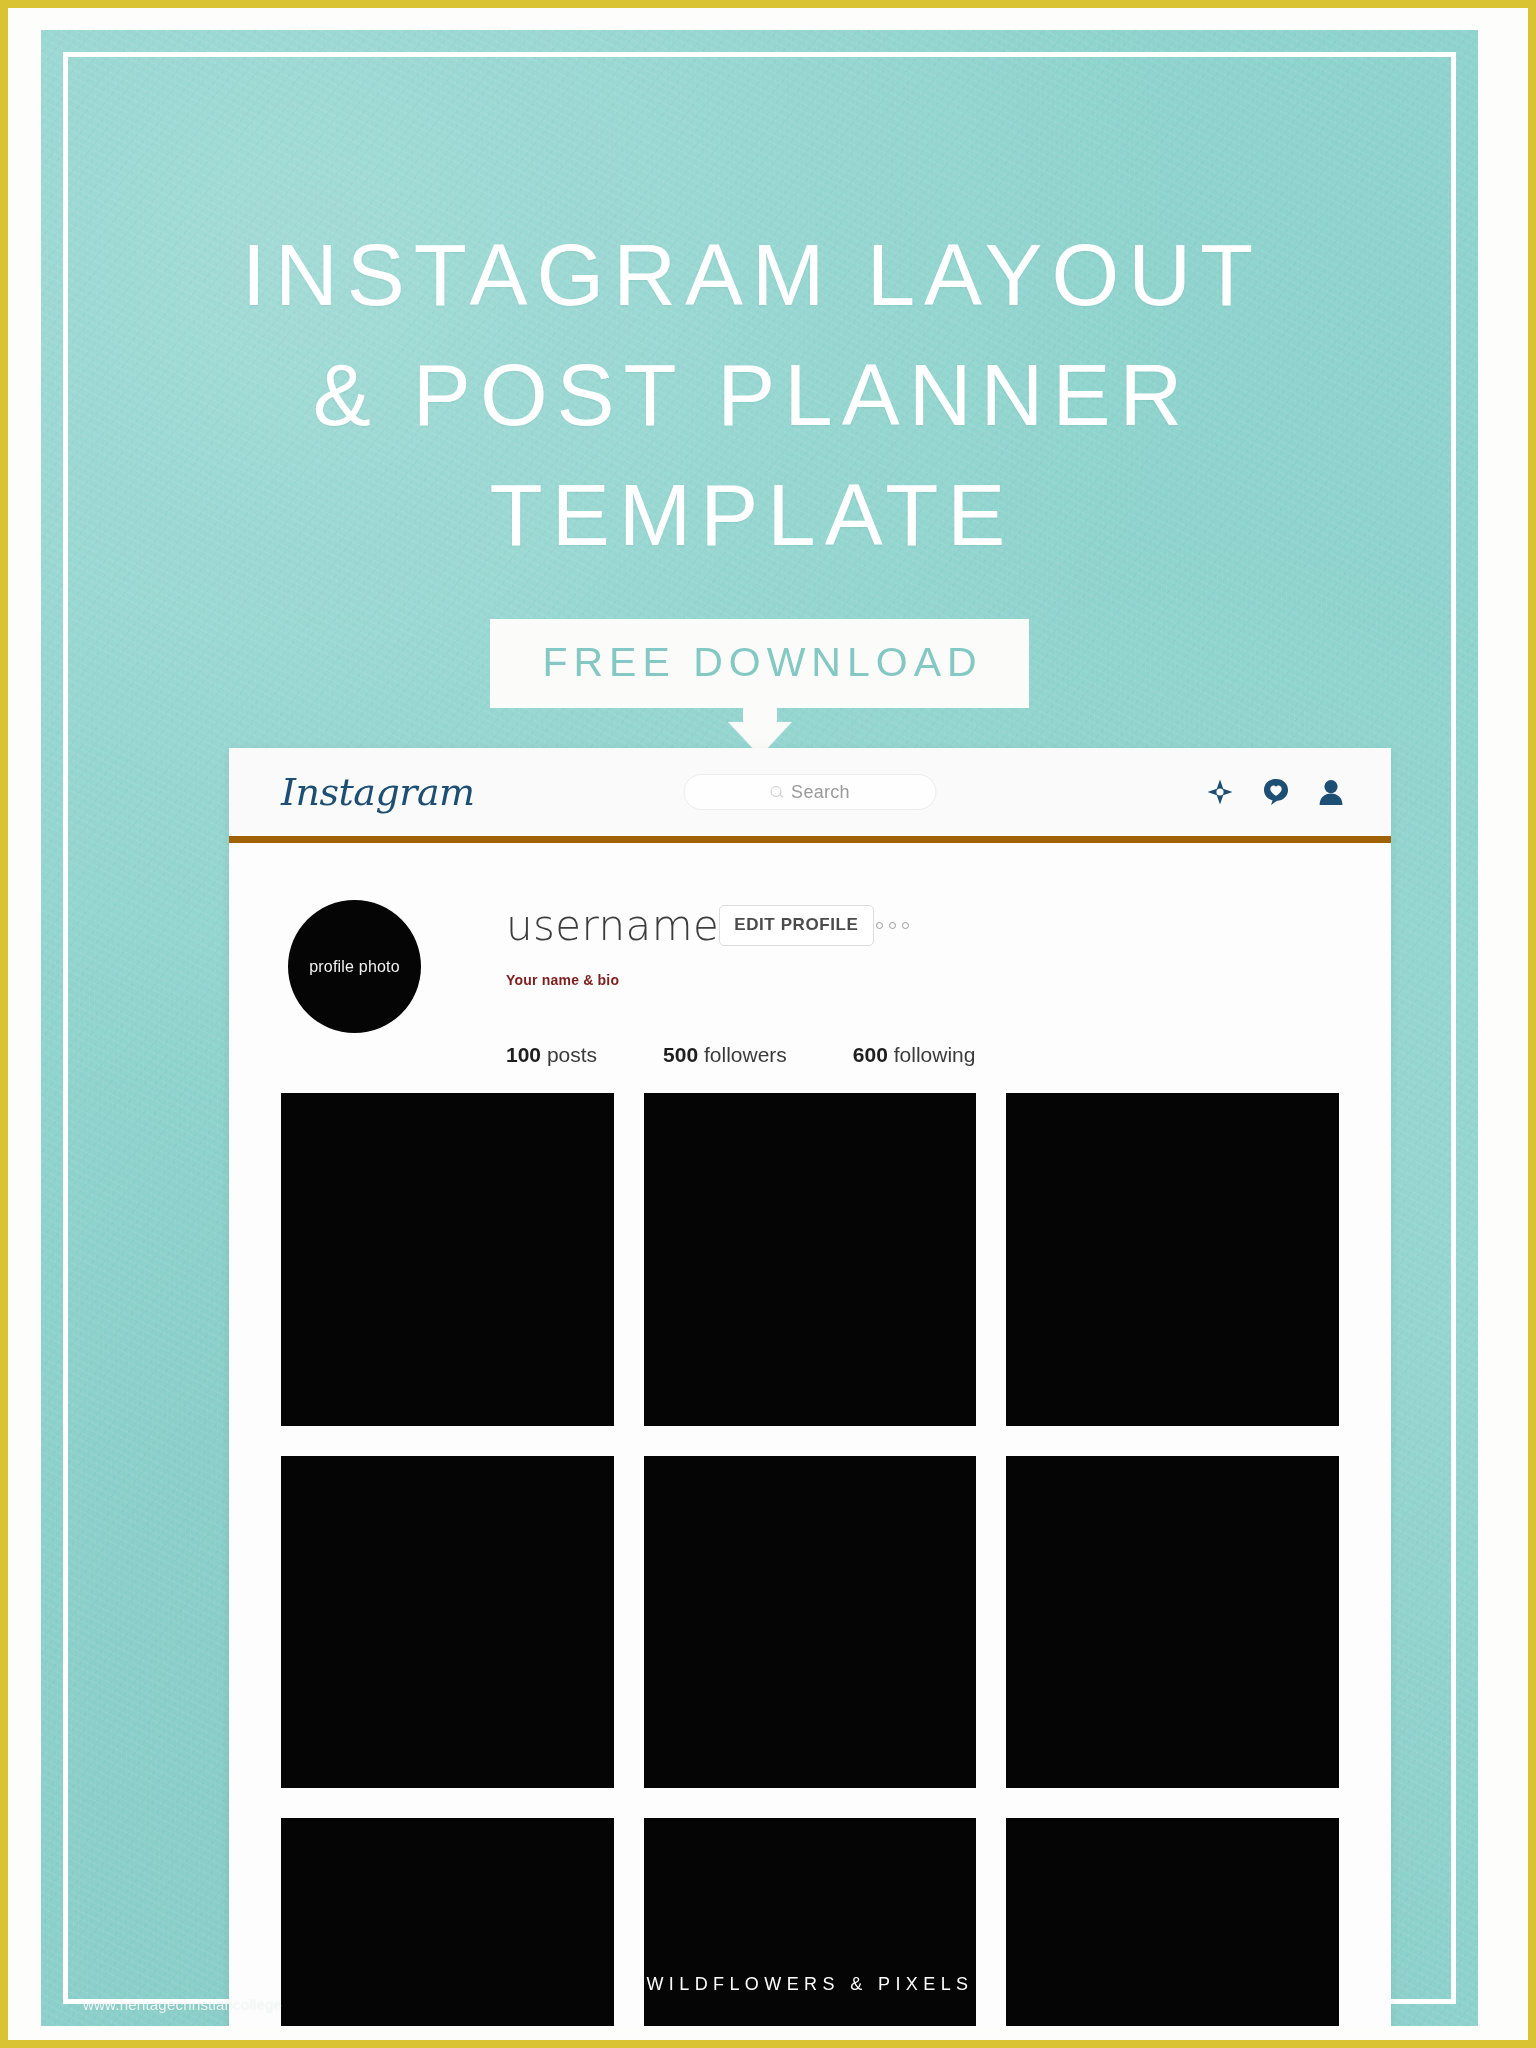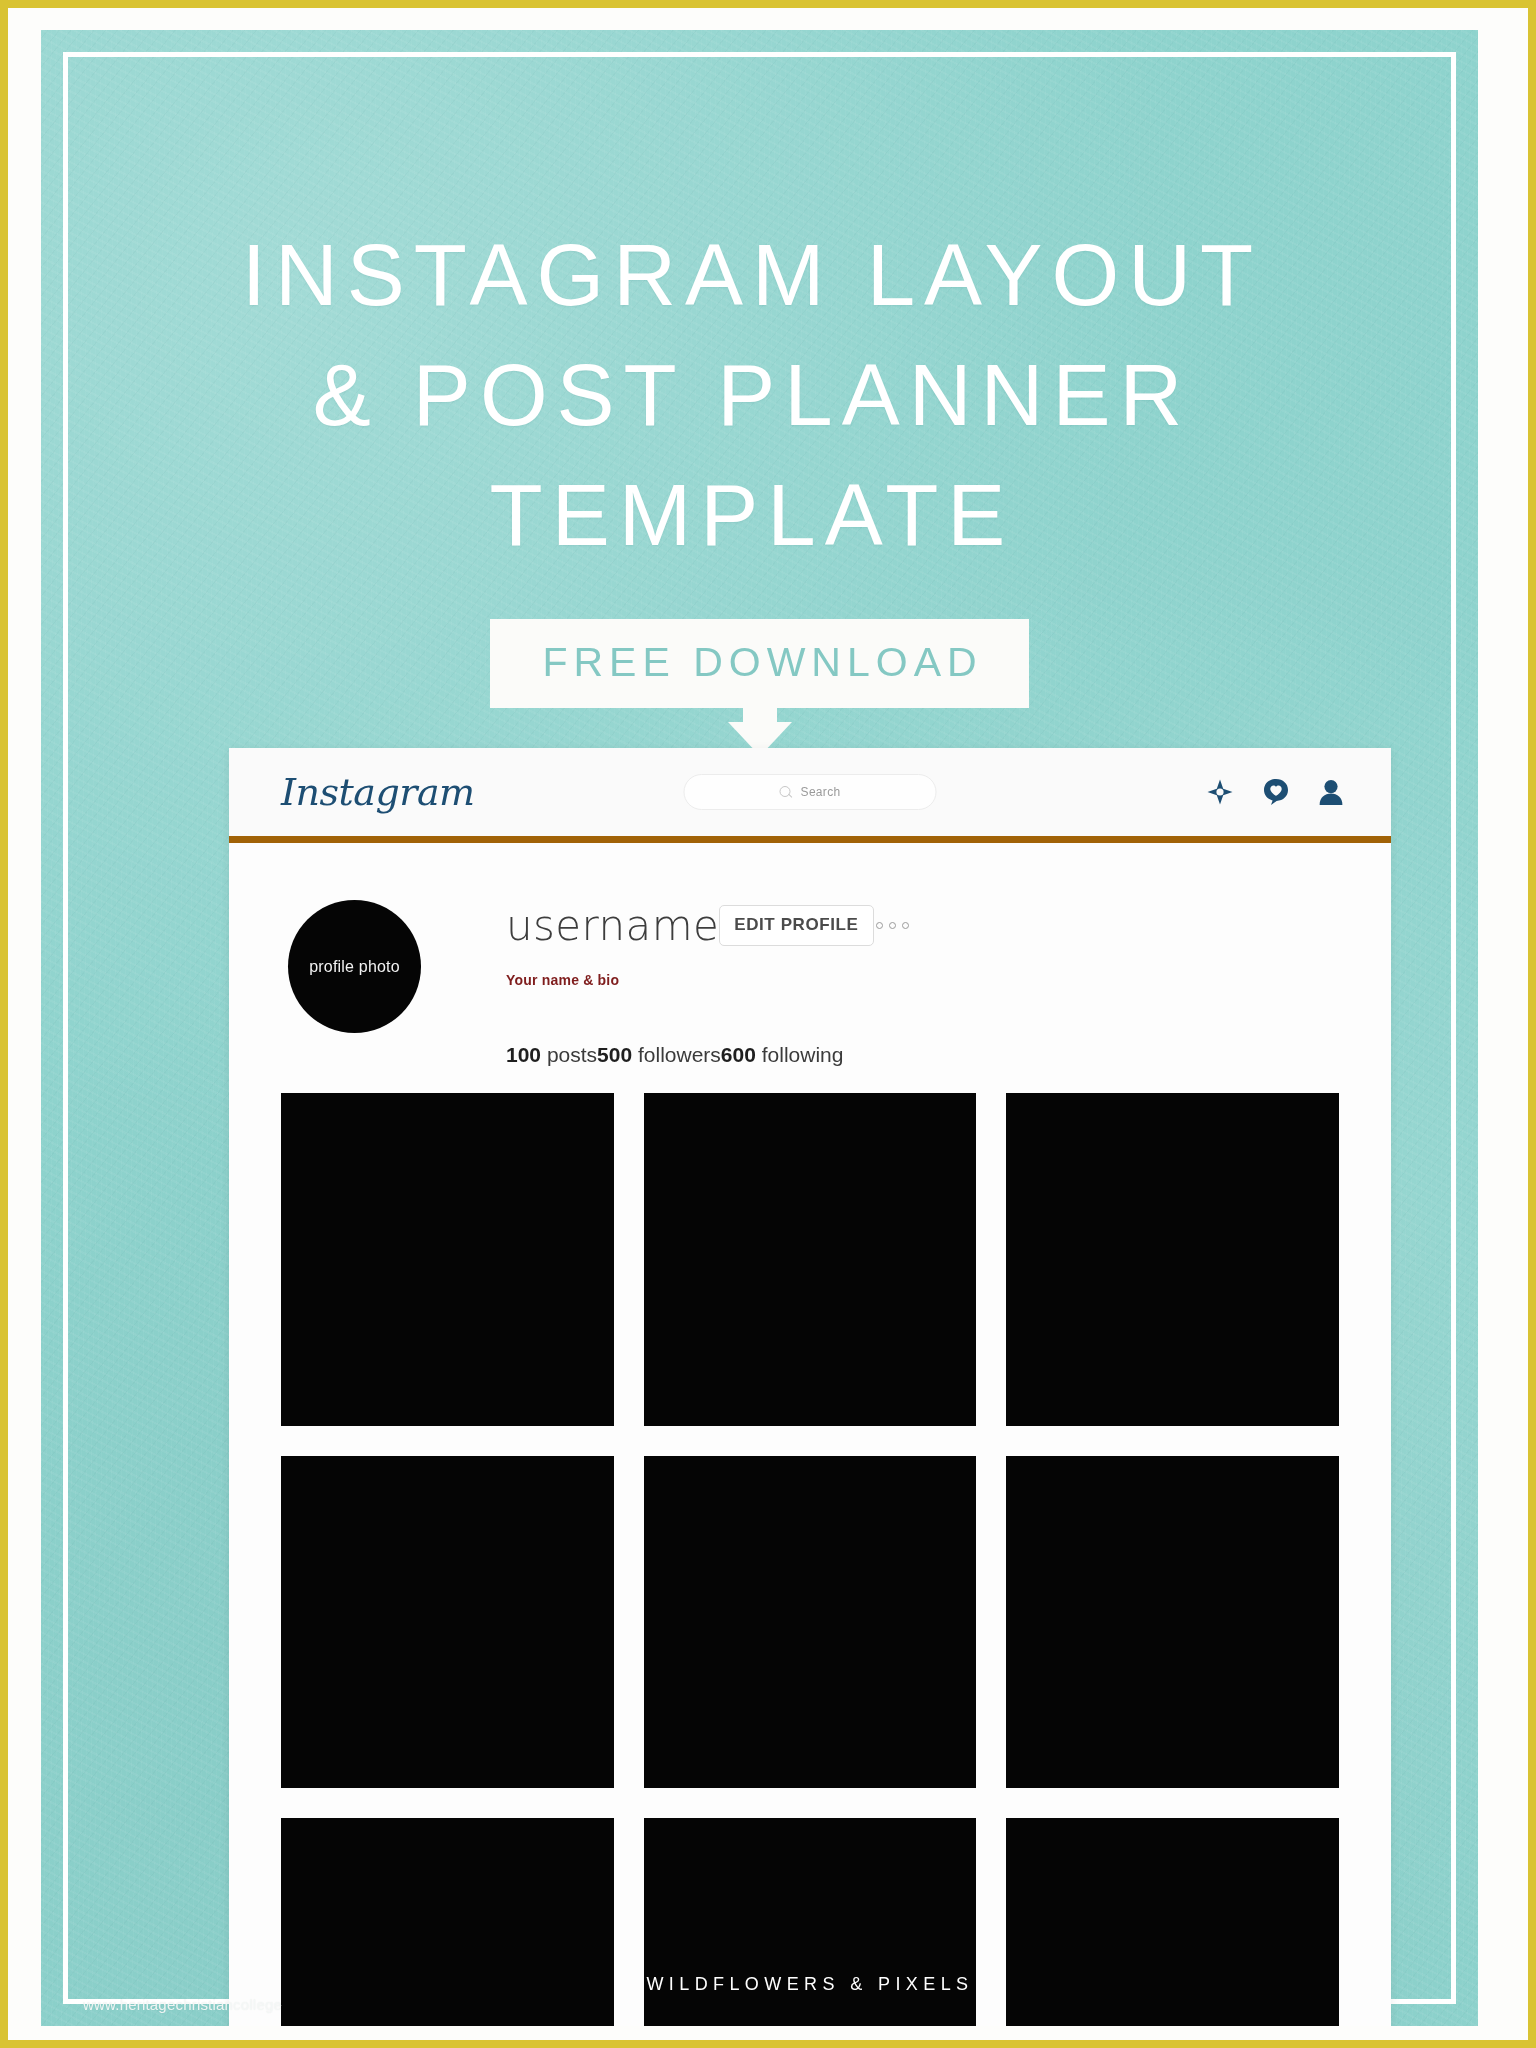--- a/index.html
+++ b/index.html
@@ -155,21 +155,21 @@
     border-radius:50%;
   }
   #ig-search .mag::after {
     content:"";
     position:absolute; left:8px; top:9px;
     width:5px; height:1.4px;
     background:#c7c7c7;
     transform: rotate(45deg);
   }
   #ig-search .ph {
-    font-size: 12px;
+    font-size: 18px;
     color: #9a9a9a;
     letter-spacing: .3px;
   }
   #ig-icons {
     position: absolute;
     right: 48px; top: 50%;
     transform: translateY(-50%);
     display: flex;
     align-items: center;
     gap: 30px;
@@ -239,20 +239,21 @@
   #bio {
     margin-top: 22px;
     font-size: 14px;
     font-weight: 700;
     color: #7f1d1d;
     letter-spacing: .2px;
   }
   #stats {
     margin-top: 55px;
     display: flex;
+    gap: 66px;
     font-size: 21px;
     color: #444;
   }
   #stats .stat b {
     font-weight: 700;
     color: #1f1f1f;
   }
   #stats .stat span { color: #3b3b3b; }
 
   

